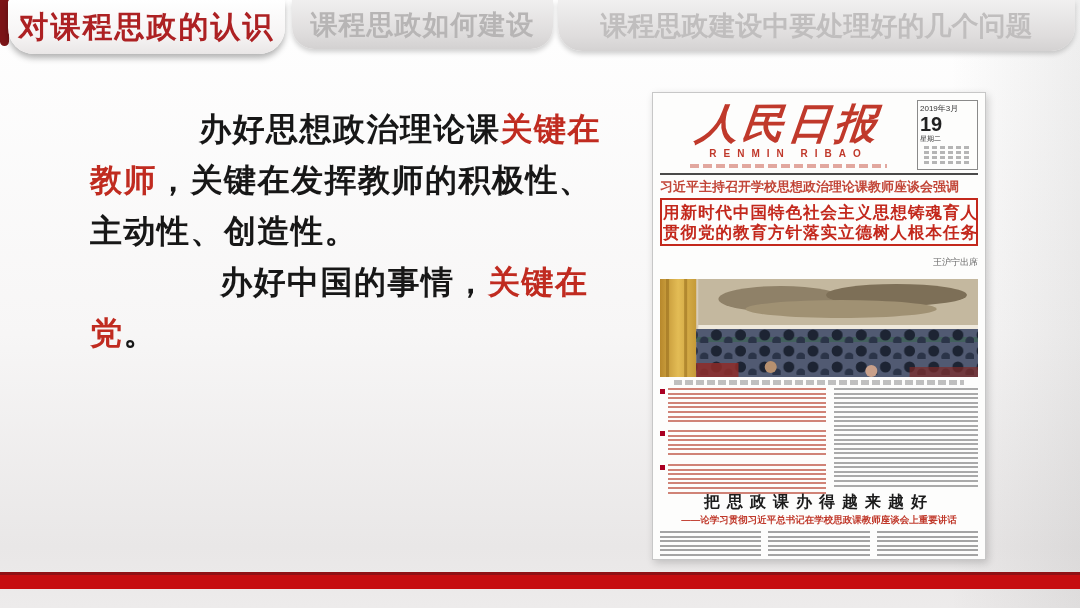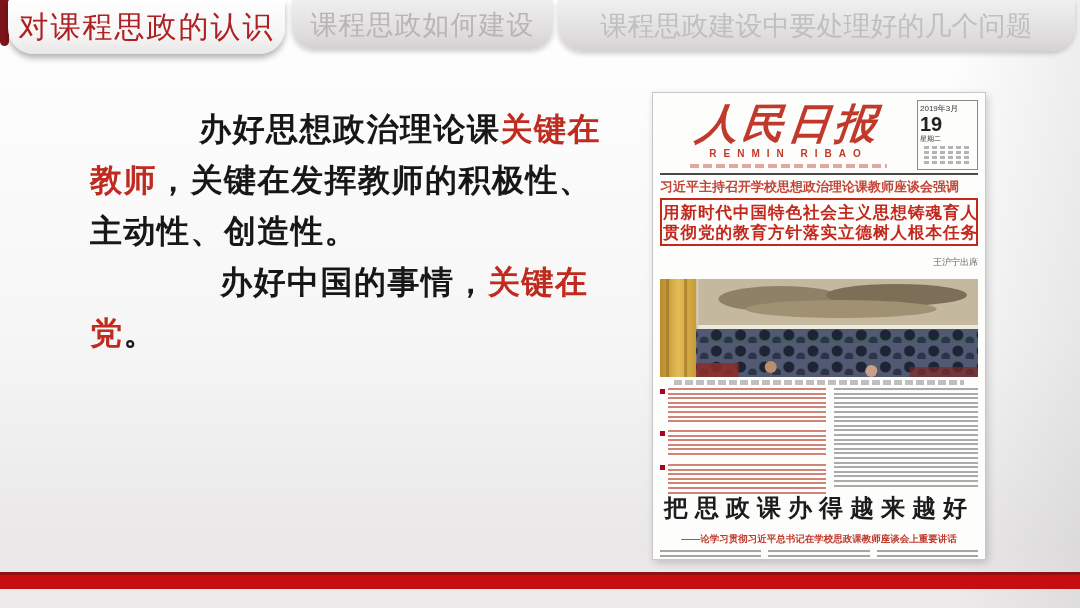--- a/index.html
+++ b/index.html
@@ -4,21 +4,21 @@
 <style>
   html,body{margin:0;padding:0;background:#fff;}
   .slide{position:relative;width:1080px;height:608px;overflow:hidden;
     background:
       linear-gradient(90deg, rgba(0,0,0,0) 88%, rgba(100,100,100,.10) 100%),
       linear-gradient(180deg,#ffffff 0%,#f7f6f6 55%,#e9e7e7 90%,#edebeb 100%);
     font-family:"Liberation Sans","DejaVu Sans",sans-serif;}
 
   
   .tab{position:absolute;top:0;display:flex;align-items:center;justify-content:center;
-    font-weight:400;box-sizing:border-box;}
+    font-weight:700;box-sizing:border-box;}
   .tab-edge{position:absolute;left:0;top:0;width:9px;height:46px;background:#7c1518;
     border-radius:0 0 5px 5px;}
   .tab.active{left:8px;width:277px;height:54px;color:#ad2123;font-size:30px;letter-spacing:2px;
     background:linear-gradient(180deg,#ffffff 0%,#f6f4f4 65%,#e9e6e6 100%);
     border-radius:2px 2px 26px 26px;box-shadow:0 4px 6px rgba(0,0,0,.30);z-index:3;}
   .tab.t2{left:292px;width:261px;height:49px;color:#b7b5b5;font-size:27px;letter-spacing:1px;
     background:linear-gradient(180deg,#f0efef 0%,#dedcdc 70%,#d3d1d1 100%);
     border-radius:0 0 22px 22px;box-shadow:0 3px 5px rgba(0,0,0,.18);z-index:2;}
   .tab.t3{left:558px;width:517px;height:51px;color:#c0bebe;font-size:27px;letter-spacing:0px;
     background:linear-gradient(180deg,#f1f0f0 0%,#dfdddd 70%,#d4d2d2 100%);
@@ -61,22 +61,22 @@
   .np-caption{height:5px;margin:3px 14px;
     background:repeating-linear-gradient(90deg,#a5a5a5 0 8px,transparent 8px 11px);opacity:.7;}
   .np-cols{display:flex;gap:8px;height:100px;margin-top:3px;}
   .np-col-left{flex:1.15;display:flex;flex-direction:column;gap:6px;}
   .np-bullet-para{display:flex;gap:3px;}
   .np-bullet{width:5px;height:5px;background:#a02; flex:0 0 5px;margin-top:1px;}
   .np-redlines{flex:1;background:repeating-linear-gradient(180deg,#d08377 0 2px,transparent 2px 4.6px);}
   .h36{height:36px;} .h28{height:28px;} .h30{height:30px;}
   .np-col-right{flex:1;background:repeating-linear-gradient(180deg,#9b9b9b 0 2px,transparent 2px 4.6px);opacity:.85;}
   .np-bottom-headline{text-align:center;font-family:"Liberation Serif","DejaVu Serif",serif;
-    font-size:24px;font-weight:900;color:#1c1c1c;letter-spacing:7px;margin-top:4px;white-space:nowrap;}
-  .np-bottom-sub{text-align:center;font-size:9.5px;font-weight:700;color:#c0392b;margin-top:9px;white-space:nowrap;}
+    font-size:16px;font-weight:900;color:#1c1c1c;letter-spacing:7px;margin-top:4px;white-space:nowrap;}
+  .np-bottom-sub{text-align:center;font-size:9.5px;font-weight:700;color:#c0392b;margin-top:1px;white-space:nowrap;}
   .np-bottom-cols{display:flex;gap:7px;height:50px;margin-top:4px;}
   .np-bottom-cols div{flex:1;background:repeating-linear-gradient(180deg,#8e8e8e 0 2px,transparent 2px 4.6px);opacity:.8;}
 
   
   .bottom-bar{position:absolute;left:0;top:572px;width:1080px;height:17px;
     background:linear-gradient(180deg,#8f1115 0,#8f1115 3px,#c60d10 3px);}
 </style>
 </head>
 <body>
 

